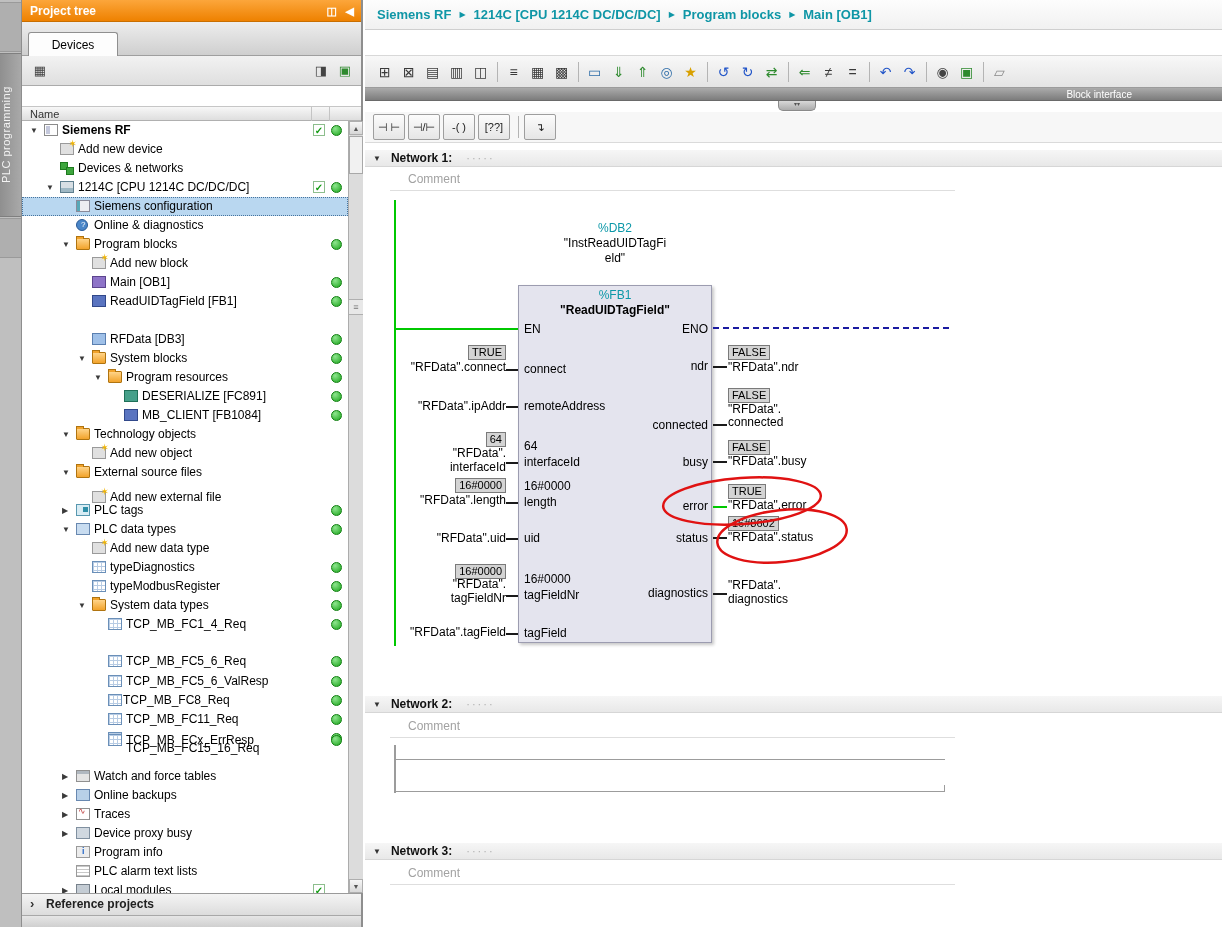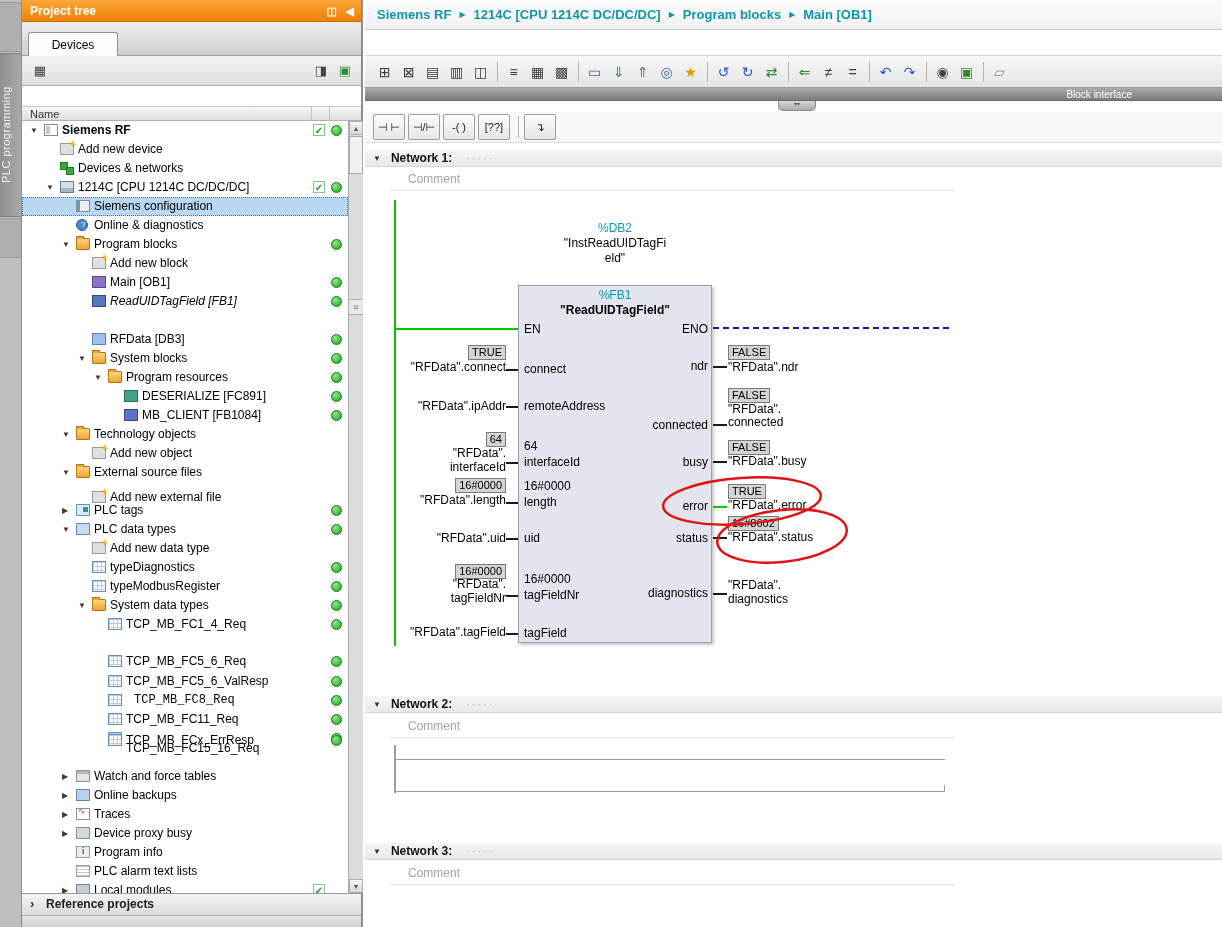--- a/index.html
+++ b/index.html
@@ -197,21 +197,21 @@
           <span class="ic ic-add-block" style="left: 70px;"></span>
           <span class="tlabel" style="left: 88px;">Add new block</span>
         </div>
         <div class="trow" style="top: 152px;">
           <span class="ic ic-ob" style="left: 70px;"></span>
           <span class="tlabel" style="left: 88px;">Main [OB1]</span>
           <span class="dot"></span>
         </div>
         <div class="trow" style="top: 171px;">
           <span class="ic ic-fb" style="left: 70px;"></span>
-          <span class="tlabel" style="left: 88px; font-style: italic;">ReadUIDTagField [FB1]</span>
+          <span class="tlabel" style="left: 88px;">ReadUIDTagField [FB1]</span>
           <span class="dot"></span>
         </div>
         <div class="trow" style="top: 209px;">
           <span class="ic ic-db" style="left: 70px;"></span>
           <span class="tlabel" style="left: 88px;">RFData [DB3]</span>
           <span class="dot"></span>
         </div>
         <div class="trow" style="top: 228px;">
           <span class="texp" style="left: 56px;">▼</span>
           <span class="ic ic-folder-sys" style="left: 70px;"></span>
@@ -294,21 +294,21 @@
           <span class="tlabel" style="left: 104px;">TCP_MB_FC5_6_Req</span>
           <span class="dot"></span>
         </div>
         <div class="trow" style="top: 551px;">
           <span class="ic ic-sdt" style="left: 86px;"></span>
           <span class="tlabel" style="left: 104px;">TCP_MB_FC5_6_ValResp</span>
           <span class="dot"></span>
         </div>
         <div class="trow" style="top: 570px;">
           <span class="ic ic-sdt" style="left: 86px;"></span>
-          <span class="tlabel" style="left: 112px; font-family: Liberation Mono, monospace;">TCP_MB_FC8_Req</span>
+          <span class="tlabel" style="left: 101px;">TCP_MB_FC8_Req</span>
           <span class="dot"></span>
         </div>
         <div class="trow" style="top: 589px;">
           <span class="ic ic-sdt" style="left: 86px;"></span>
           <span class="tlabel" style="left: 104px;">TCP_MB_FC11_Req</span>
           <span class="dot"></span>
         </div>
         <div class="trow" style="top: 608px;">
           <span class="ic ic-sdt" style="left: 86px;"></span>
           <span class="tlabel" style="left: 104px; margin-top: 10px;">TCP_MB_FC15_16_Req</span>

